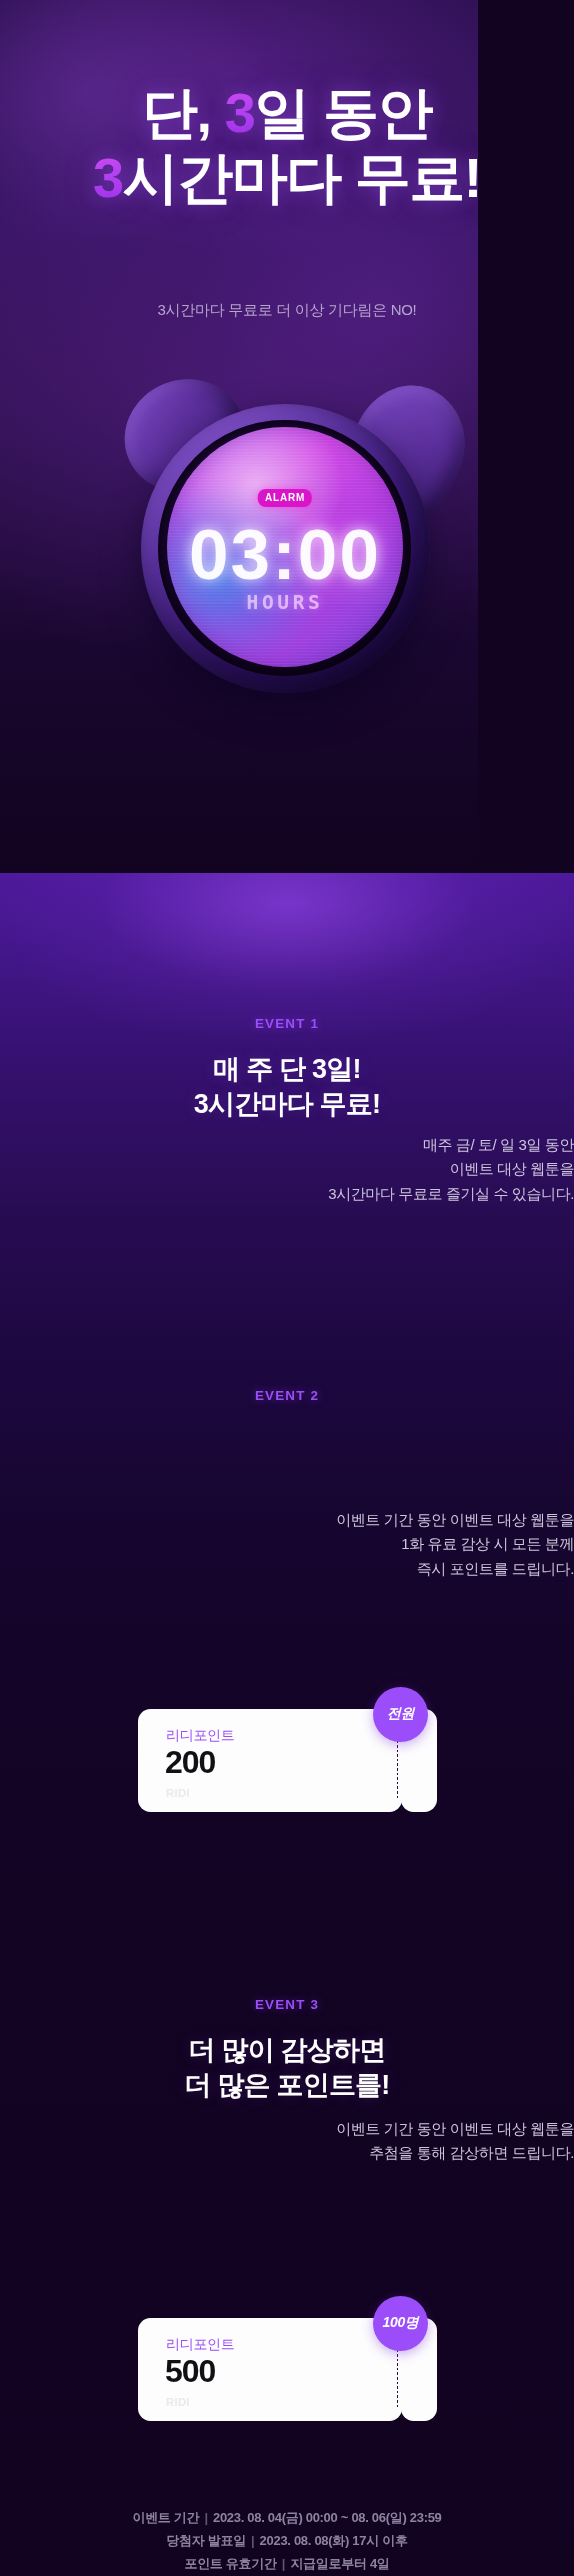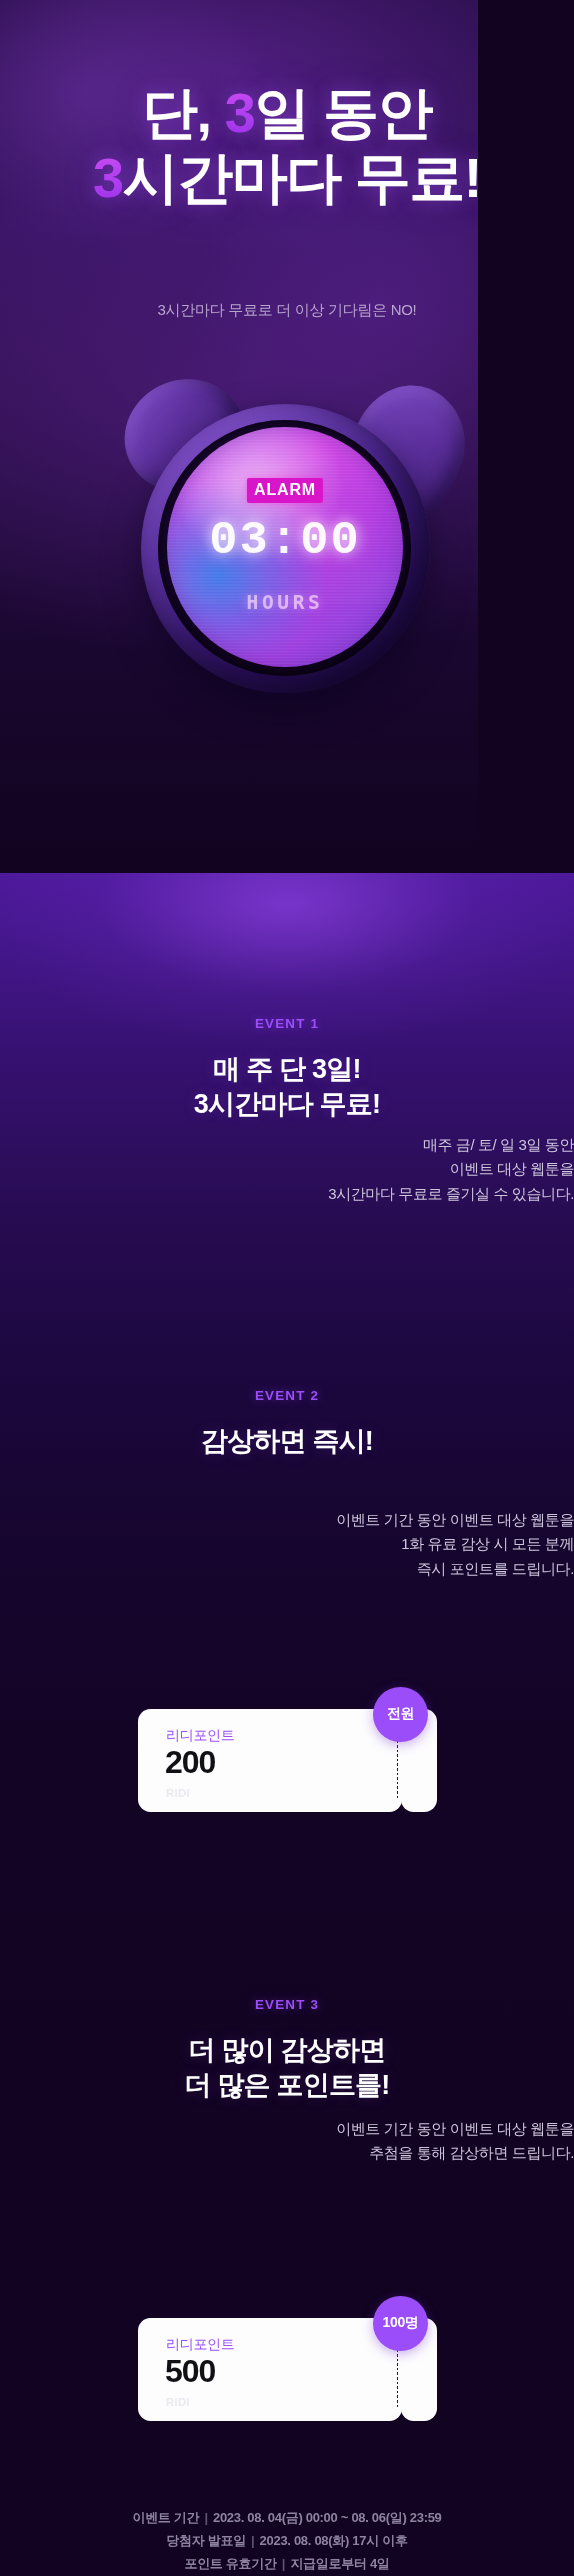--- a/index.html
+++ b/index.html
@@ -92,30 +92,30 @@
       radial-gradient(ellipse 175px 155px at 22% 62%, #3f7ae8 0%, rgba(63,122,232,0) 62%),
       linear-gradient(140deg,#b95ef0 0%, #d24ae6 34%, #b43ce0 58%, #7b46dd 100%);
     overflow:hidden;
     box-shadow:inset 0 0 20.6px rgba(80,20,140,0.35);
   }
   .face::after {
     content:""; position:absolute; inset:0;
     background:repeating-linear-gradient(0deg, rgba(255,255,255,0.05) 0 0.5px, rgba(0,0,0,0) 0.5px 1.5px);
   }
   .alarm-badge {
-    position:absolute; left:50%; top:51px; transform:translateX(-50%);
+    position:absolute; left:50%; top:62px; transform:translateX(-50%);
     background:#d915c9; color:#ffffff;
-    font-size:16px; font-weight:700; letter-spacing:0.8px;
-    padding:3.1px 7.2px 3.6px; border-radius:2px; z-index:3;
+    font-size:10px; font-weight:700; letter-spacing:0.8px;
+    padding:3.1px 7.2px 3.6px; border-radius:8px; z-index:3;
     box-shadow:0 0 9.3px rgba(230,40,210,0.5);
   }
   .lcd-time {
     position:absolute; left:50%; top:87px; transform:translateX(-50%);
-    font-family:Liberation Mono, monospace;
-    font-size:47px; font-weight:700; letter-spacing:2.1px; z-index:3;
+    font-family:Liberation Sans, sans-serif;
+    font-size:71px; font-weight:700; letter-spacing:2.1px; z-index:3;
     color:rgba(255,255,255,0.94);
     text-shadow:0 0 13.4px rgba(255,255,255,0.85), 0 0 28px rgba(255,160,255,0.55);
     white-space:nowrap;
   }
   .lcd-unit {
     position:absolute; left:50%; top:164px; transform:translateX(-50%);
     font-family:"DejaVu Sans Mono","Liberation Mono",monospace;
     font-size:19.6px; font-weight:700; letter-spacing:3.6px; z-index:3;
     color:rgba(255,225,255,0.66);
     text-shadow:0 0 9.3px rgba(255,180,255,0.5);
@@ -169,20 +169,21 @@
   .pcard-brand {
     position:absolute; left:28px; top:78px;
     font-size:11.3px; font-weight:700; color:#e9e9ef; letter-spacing:0.3px;
   }
   .balloon {
     position:absolute; width:55px; height:55px; border-radius:50%;
     background:#9b4dfa; color:#ffffff; top:-3.1px; left:373px;
     display:flex; align-items:center; justify-content:center;
     font-size:14px; font-weight:700; letter-spacing:-0.4px; z-index:4;
     box-shadow:0 3.1px 11.3px rgba(120,45,215,0.38);
+    font-style:italic;
   }
 
   
   .footer {
     position:absolute; left:0; width:574px; text-align:center;
   }
   .foot-line {
     font-size:13px; color:#8d82a0; letter-spacing:-0.3px; line-height:1.78;font-weight:bold;
   }
   .foot-line .fl-key { color:#8d82a0; }
@@ -233,21 +234,20 @@
       <div>3시간마다 무료!</div>
     </div>
     <div class="ev-desc" style="position:absolute; top:260px;">
       <div>매주 금/ 토/ 일 3일 동안</div>
       <div>이벤트 대상 웹툰을</div>
       <div>3시간마다 무료로 즐기실 수 있습니다.</div>
     </div>
 
     <div class="ev-label" style="position:absolute; top:515px;">EVENT 2</div>
     <div class="ev-title" style="position:absolute; top:551px;">
-      <div>감상하면 즉시!</div>
     </div>
     <div class="ev-desc" style="position:absolute; top:635px;">
       <div>이벤트 기간 동안 이벤트 대상 웹툰을</div>
       <div>1화 유료 감상 시 모든 분께</div>
       <div>즉시 포인트를 드립니다.</div>
     </div>
 
     <div class="card-zone" style="top:817px;">
       <div class="pcard">
         <div class="pcard-label">리디포인트</div>

